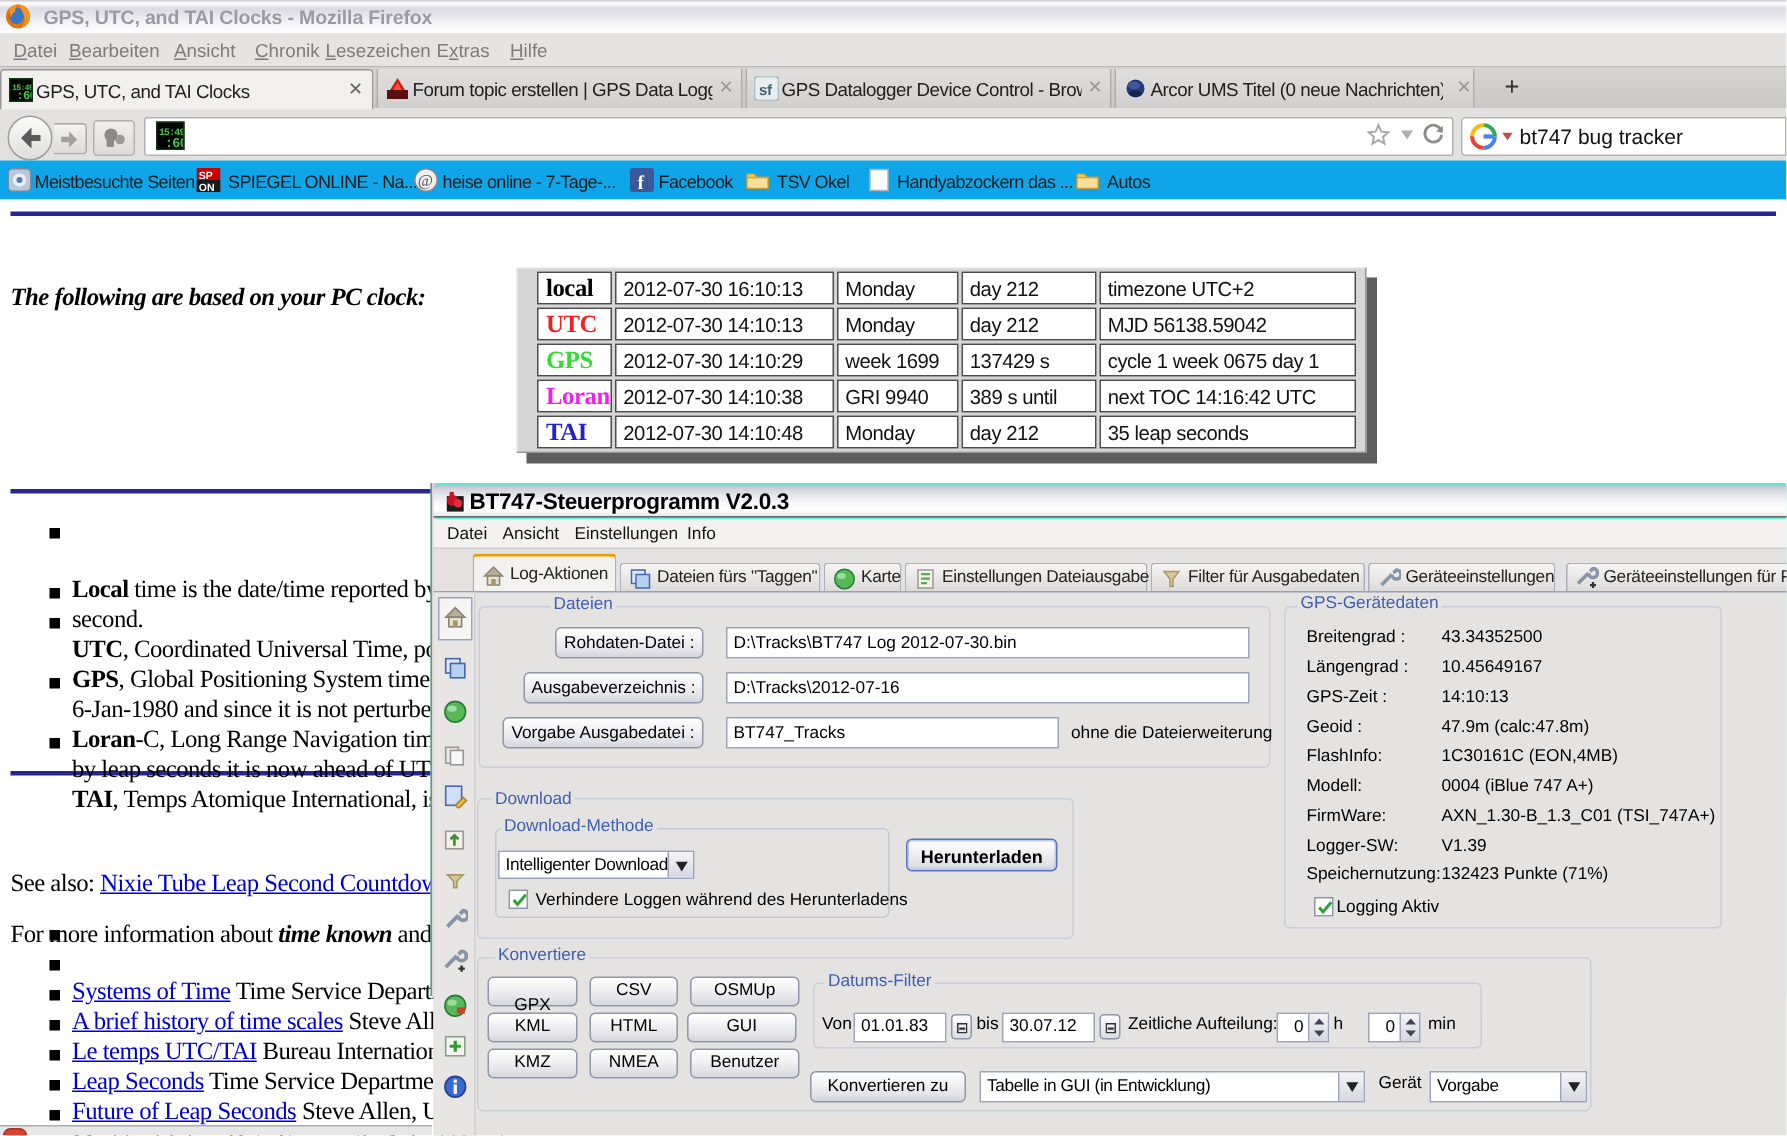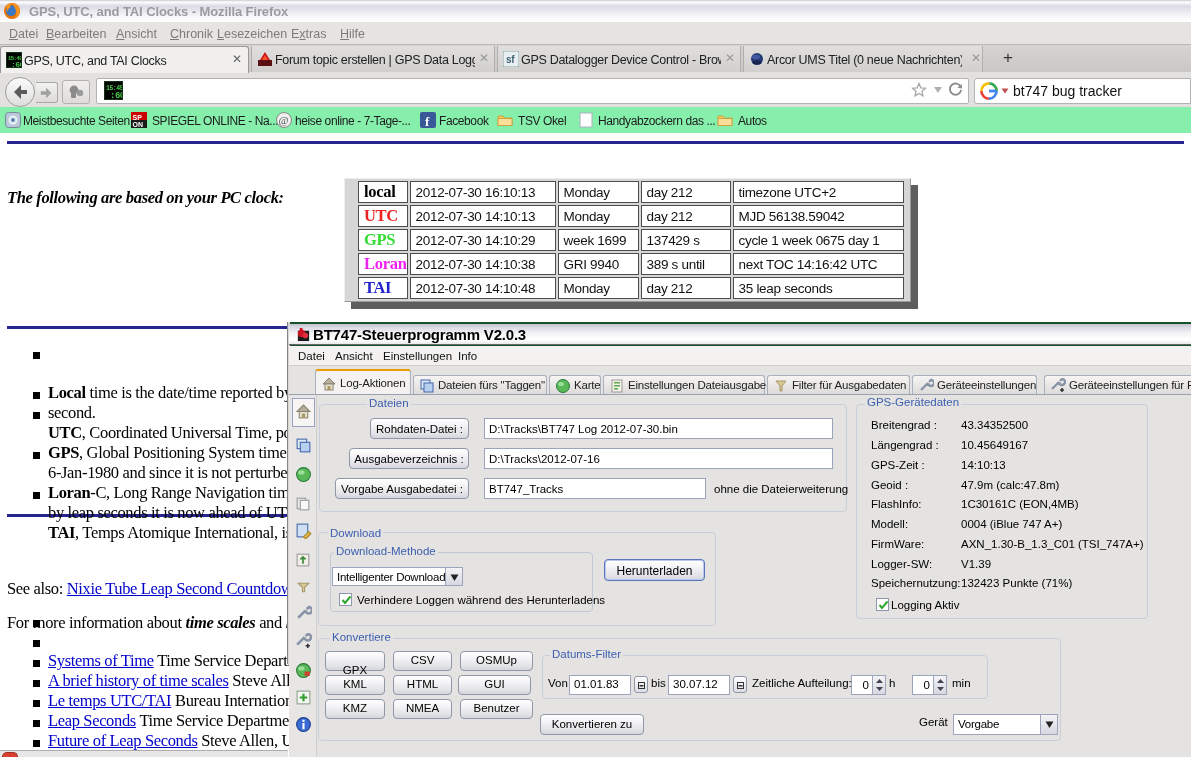--- a/index.html
+++ b/index.html
@@ -13,40 +13,40 @@
 #ffmenu span{position:absolute;top:5px;font-size:12.5px;color:#7d7c7a;}
 #ffmenu u{text-decoration:underline;}
 #fftabbar{left:0;top:44px;width:1191px;height:28px;background:linear-gradient(180deg,#d5d4d3,#c9c8c7);border-top:1px solid #b9b8b7;}
 .tab{position:absolute;top:1px;height:27px;font-size:12.5px;letter-spacing:-0.3px;color:#202020;}
 .tab.inactive{background:linear-gradient(180deg,#e0dfde,#d0cfce);border-left:1px solid #b0afae;border-right:1px solid #b0afae;}
 .tab.active{background:#f1f0ef;border:1px solid #989796;border-bottom:none;border-radius:3px 3px 0 0;z-index:2;}
 .tab .ttl{position:absolute;left:23px;top:7px;white-space:nowrap;overflow:hidden;width:206px;}
 .tab .cls{position:absolute;top:5px;font-size:12px;color:#666;}
 .tab .fav{position:absolute;left:5px;top:5px;width:16px;height:16px;}
 #ffnav{left:0;top:72px;width:1191px;height:35px;background:#e2e1e0;}
-#ffbook{left:0;top:107px;width:1191px;height:27px;background:#86efac;border-bottom:1px solid #cdd6e0;}
+#ffbook{left:0;top:107px;width:1191px;height:27px;background:#0ea5e9;border-bottom:1px solid #cdd6e0;}
 #ffbook span{position:absolute;top:7px;font-size:12px;letter-spacing:-0.4px;color:#1c1c1c;white-space:nowrap;}
 #ffbook .ic{position:absolute;top:5px;width:16px;height:16px;}
 .field{position:absolute;background:#fff;border:1px solid #b3b3b3;border-radius:2px;}
 
 .led{background:#010401;position:relative;overflow:hidden;border:1px solid #0a0;border-color:#163016;}
 .led b{position:absolute;color:#49c549;font-family:"Liberation Mono",monospace;font-weight:bold;}
 
 #page{left:0;top:133px;width:1191px;height:624px;background:#fff;}
 .hr{position:absolute;height:3px;background:#26268e;}
 .ser{position:absolute;font-family:"Liberation Serif",serif;font-size:16.5px;letter-spacing:-0.35px;color:#000;white-space:nowrap;margin-top:36px;}
 .blt{position:absolute;width:7px;height:7px;background:#000;}
 a.lk,span.lk{color:#0000cc;text-decoration:underline;}
 
 #applet{position:absolute;left:344px;top:45px;width:567px;height:124px;background:#d6d6d6;border:1px solid #9a9a9a;border-top-color:#eee;border-left-color:#eee;box-shadow:7px 7px 0 #5e5e5e;}
 #applet table{border-collapse:separate;border-spacing:2px 2px;margin-left:11px;margin-top:0px;table-layout:fixed;}
 #applet td{background:#fff;border:1px solid #4d4d4d;height:22px;padding:0 0 0 5px;font-family:"Liberation Sans",sans-serif;font-size:13.5px;letter-spacing:-0.3px;color:#111;white-space:nowrap;overflow:hidden;}
 #applet td.lb{font-family:"Liberation Serif",serif;font-weight:bold;font-size:16.5px;}
 
-#jwin{left:287px;top:322px;width:904px;height:342px;background:#14532d;border-left:1px solid #86868a;box-shadow:inset 2px 0 0 #d9d6d2;}
+#jwin{left:287px;top:322px;width:904px;height:342px;background:#5eead4;border-left:1px solid #86868a;box-shadow:inset 2px 0 0 #d9d6d2;}
 #jtitle{left:1px;top:2px;width:903px;height:21px;
  background:linear-gradient(180deg,#c3c3cf 0,#d8d8e2 15%,#f5f5f8 50%,#ffffff 80%,#e8e8ee 100%);border-bottom:1px solid #666;}
 #jtitle .txt{position:absolute;left:24px;top:2px;font-weight:bold;font-size:15px;color:#000;letter-spacing:-0.2px;}
 #jmenu{left:1px;top:24px;width:903px;height:20px;background:#f3f2f1;border-bottom:1px solid #cfcecd;}
 #jmenu span{position:absolute;top:4px;font-size:11.5px;color:#111;}
 #jtabs{left:1px;top:44px;width:903px;height:28px;background:#e4e3e2;}
 .jtab{position:absolute;height:19px;top:9px;font-size:11.5px;letter-spacing:-0.2px;color:#222;background:linear-gradient(180deg,#f6f5f4,#dcdbda);border:1px solid #a9b0bf;border-bottom:none;border-radius:3px 3px 0 0;}
 .jtab .jt{position:absolute;left:24px;top:3px;white-space:nowrap;}
 .jtab .jic{position:absolute;left:5px;top:2px;width:16px;height:16px;}
 .jtab.on{background:#f3f2f1;border-top:2px solid #e89c00;height:25px;top:3px;z-index:2;}
@@ -278,21 +278,21 @@
  <div class="blt" style="left:33px;top:279px"></div>
  <div class="ser" style="left:48px;top:274px"><b>GPS</b>, Global Positioning System time, is the atomic time scale implemented by the clocks. GPS time was zero at</div>
  <div class="ser" style="left:48px;top:294px">6-Jan-1980 and since it is not perturbed by leap seconds GPS is now ahead of UTC by 16 seconds.</div>
  <div class="blt" style="left:33px;top:319px"></div>
  <div class="ser" style="left:48px;top:314px"><b>Loran</b>-C, Long Range Navigation time, is an atomic time scale implemented. Since it is not perturbed</div>
  <div class="ser" style="left:48px;top:334px">by leap seconds it is now ahead of UTC by 25 seconds.</div>
  <div class="blt" style="left:33px;top:359px"></div>
  <div class="ser" style="left:48px;top:354px"><b>TAI</b>, Temps Atomique International, is the international atomic time scale based on a continuous counting.</div>
 
  <div class="ser" style="left:7px;top:410px">See also: <span class="lk">Nixie Tube Leap Second Countdown Clock</span></div>
- <div class="ser" style="left:7px;top:444px">For more information about <b><i>time scales</i></b> and <b><i>leap seconds</i></b>:</div>
+ <div class="ser" style="left:7px;top:444px">For more information about <b><i>time known</i></b> and <b><i>leap seconds</i></b>:</div>
 
  <div class="blt" style="left:33px;top:487px"></div>
  <div class="ser" style="left:48px;top:482px"><span class="lk">Systems of Time</span> Time Service Department, U.S. Naval Observatory</div>
  <div class="blt" style="left:33px;top:507px"></div>
  <div class="ser" style="left:48px;top:502px"><span class="lk">A brief history of time scales</span> Steve Allen, UCO/Lick Observatory</div>
  <div class="blt" style="left:33px;top:527px"></div>
  <div class="ser" style="left:48px;top:522px"><span class="lk">Le temps UTC/TAI</span> Bureau International des Poids et Mesures</div>
  <div class="blt" style="left:33px;top:547px"></div>
  <div class="ser" style="left:48px;top:542px"><span class="lk">Leap Seconds</span> Time Service Department, U.S. Naval Observatory</div>
  <div class="blt" style="left:33px;top:567px"></div>
@@ -449,21 +449,21 @@
             <path d="M0.5 0.5 L8.5 0.5 L4.5 7 Z" fill="#222"></path>
           </svg>
         </span>
       </div>
   <div class="cbx" style="left:50px;top:198px;">
         <svg width="13" height="13" viewBox="0 0 13 13">
           <path d="M2.5 6 L5 9 L10.5 2.5" stroke="#2ea52e" stroke-width="2" fill="none"></path>
         </svg>
       </div>
   <div class="jlab" style="left:68px;top:199px;">Verhindere Loggen während des Herunterladens</div>
-  <div class="jbtn" style="left:315px;top:164px;width:101px;height:22px;padding-top:4px;font-size:12px;border-color:#5a76b8;box-shadow:0 0 0 1px #b8c8ee inset;">Herunterladen</div>
+  <div class="jbtn" style="left:315px;top:164px;width:101px;height:22px;padding-top:4px;font-size:12px;border-color:#5a76b8;box-shadow:0 0 0 1px #b8c8ee inset;font-weight:bold;">Herunterladen</div>
 
   <div class="gbox" style="left:29px;top:243px;width:743px;height:103px;"></div>
   <span class="glab" style="left:41px;top:236px;">Konvertiere</span>
   <div class="jbtn" style="left:36px;top:256px;width:60px;height:20px;padding-top:12px;">GPX</div>
   <div class="jbtn" style="left:104px;top:256px;width:59px;height:20px;padding-top:2px;">CSV</div>
   <div class="jbtn" style="left:171px;top:256px;width:73px;height:20px;padding-top:2px;">OSMUp</div>
   <div class="jbtn" style="left:36px;top:280px;width:60px;height:20px;padding-top:2px;">KML</div>
   <div class="jbtn" style="left:104px;top:280px;width:59px;height:20px;padding-top:2px;">HTML</div>
   <div class="jbtn" style="left:169px;top:280px;width:73px;height:20px;padding-top:2px;">GUI</div>
   <div class="jbtn" style="left:36px;top:304px;width:60px;height:20px;padding-top:2px;">KMZ</div>
@@ -502,20 +502,28 @@
         <span class="num">0</span>
         <span class="btns">
           <svg class="abs" style="left:2px;top:2px" width="9" height="14" viewBox="0 0 9 14">
             <path d="M1 5 L4.5 1 L8 5 Z" fill="#445"></path>
             <path d="M1 9 L4.5 13 L8 9 Z" fill="#445"></path>
           </svg>
         </span>
       </div>
   <div class="jlab" style="left:663px;top:282px;">min</div>
   <div class="jbtn" style="left:251px;top:319px;width:104px;height:21px;padding-top:3px;">Konvertieren zu</div>
+  <div class="combo" style="left:364px;top:319px;width:257px;height:21px;">
+        <span class="tx" style="top:3px">Tabelle in GUI (in Entwicklung)</span>
+        <span class="ar">
+          <svg class="abs" style="left:4px;top:6px" width="9" height="8" viewBox="0 0 9 8">
+            <path d="M0.5 0.5 L8.5 0.5 L4.5 7 Z" fill="#222"></path>
+          </svg>
+        </span>
+      </div>
   <div class="jlab" style="left:630px;top:321px;">Gerät</div>
   <div class="combo" style="left:664px;top:319px;width:105px;height:21px;">
         <span class="tx" style="top:3px">Vorgabe</span>
         <span class="ar">
           <svg class="abs" style="left:4px;top:6px" width="9" height="8" viewBox="0 0 9 8">
             <path d="M0.5 0.5 L8.5 0.5 L4.5 7 Z" fill="#222"></path>
           </svg>
         </span>
       </div>
 

